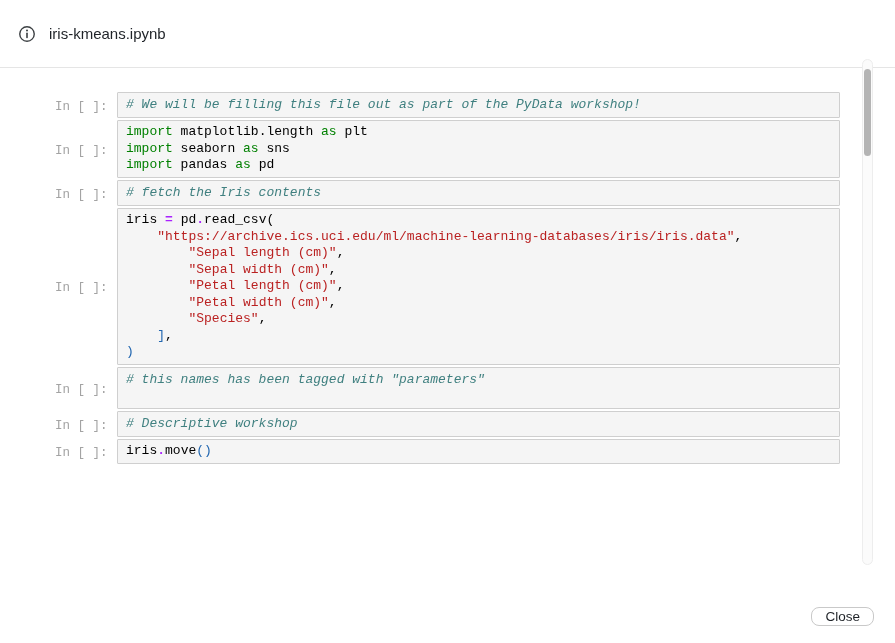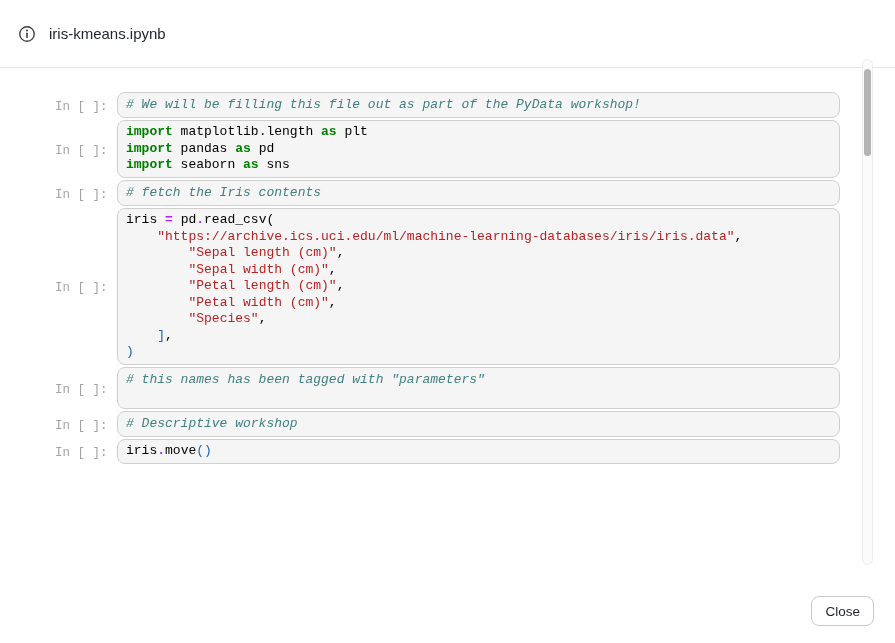--- a/index.html
+++ b/index.html
@@ -14,41 +14,41 @@
   .info-ic { width:18px; height:18px; display:inline-flex; }
 
   
   .content { position:absolute; top:51px; left:0; right:0; height:524px;
              overflow:hidden; padding:41px 55px 0 55px; }
   .cell-row { display:flex; align-items:center; margin-bottom:2px; }
   .prompt { flex:none; width:58px; margin-right:4px; padding-top:4px;
             font-family:"Liberation Mono","DejaVu Sans Mono",monospace;
             font-size:12.5px; color:var(--prompt,#a3a3a3); white-space:pre; }
   .code-box { flex:1; background:var(--cell-bg,#f5f5f5);
-              border:1px solid var(--cell-border,#cfcfcf); border-radius:8px;
+              border:1px solid var(--cell-border,#cfcfcf); border-radius:1px;
               padding:3.5px 8px; min-height:24px; }
   .code-line { font-family:"Liberation Mono","DejaVu Sans Mono",monospace;
                font-size:13px; line-height:16.5px; white-space:pre;
                color:var(--plain,#000); }
-  .tok-kw { color:var(--keyword,#008000); font-weight:bold; }
+  .tok-kw { color:var(--keyword,#008000); font-weight:normal; }
   .tok-op { color:var(--operator,#AA22FF); font-weight:bold; }
   .tok-cm { color:var(--comment,#408080); font-style:italic; }
   .tok-st { color:var(--string,#BA2121); }
   .tok-br { color:var(--bracket,#2166b0); }
   .tok-pl { color:var(--plain,#000); }
 
   
   .scroll-track { position:absolute; left:862px; top:59px; width:11px; height:506px;
                   background:var(--scroll-track,#fbfbfb);
                   border:1px solid var(--scroll-track-border,#ededed); border-radius:6px; }
   .scroll-thumb { position:absolute; left:1px; top:9px; width:7px; height:87px;
                   background:var(--scroll-thumb,#b4b4b4); border-radius:4px; }
 
   
-  .close-btn { position:absolute; right:21px; bottom:17px; height:30px; min-width:56px;
+  .close-btn { position:absolute; right:21px; bottom:17px; height:19px; min-width:56px;
                padding:0 13px; background:#fff;
                border:1px solid var(--button-border,#c9c9c9); border-radius:8px;
                font-family:"Liberation Sans",sans-serif; font-size:13.5px;
                color:var(--title,#1f2328); cursor:pointer; }
 </style>
 </head>
 <body>
 
 <div class="app">
 
@@ -68,22 +68,22 @@
         <div class="cell-row">
           <div class="prompt">In [ ]:</div>
           <div class="code-box">
             <div class="code-line"><span class="tok-cm"># We will be filling this file out as part of the PyData workshop!</span></div>
           </div>
         </div>
         <div class="cell-row">
           <div class="prompt">In [ ]:</div>
           <div class="code-box">
             <div class="code-line"><span class="tok-kw">import</span><span class="tok-pl"> matplotlib.length </span><span class="tok-kw">as</span><span class="tok-pl"> plt</span></div>
+            <div class="code-line"><span class="tok-kw">import</span><span class="tok-pl"> seaborn </span><span class="tok-kw">as</span><span class="tok-pl"> sns</span></div>
             <div class="code-line"><span class="tok-kw">import</span><span class="tok-pl"> pandas </span><span class="tok-kw">as</span><span class="tok-pl"> pd</span></div>
-            <div class="code-line"><span class="tok-kw">import</span><span class="tok-pl"> seaborn </span><span class="tok-kw">as</span><span class="tok-pl"> sns</span></div>
           </div>
         </div>
         <div class="cell-row">
           <div class="prompt">In [ ]:</div>
           <div class="code-box">
             <div class="code-line"><span class="tok-cm"># fetch the Iris contents</span></div>
           </div>
         </div>
         <div class="cell-row">
           <div class="prompt">In [ ]:</div>

